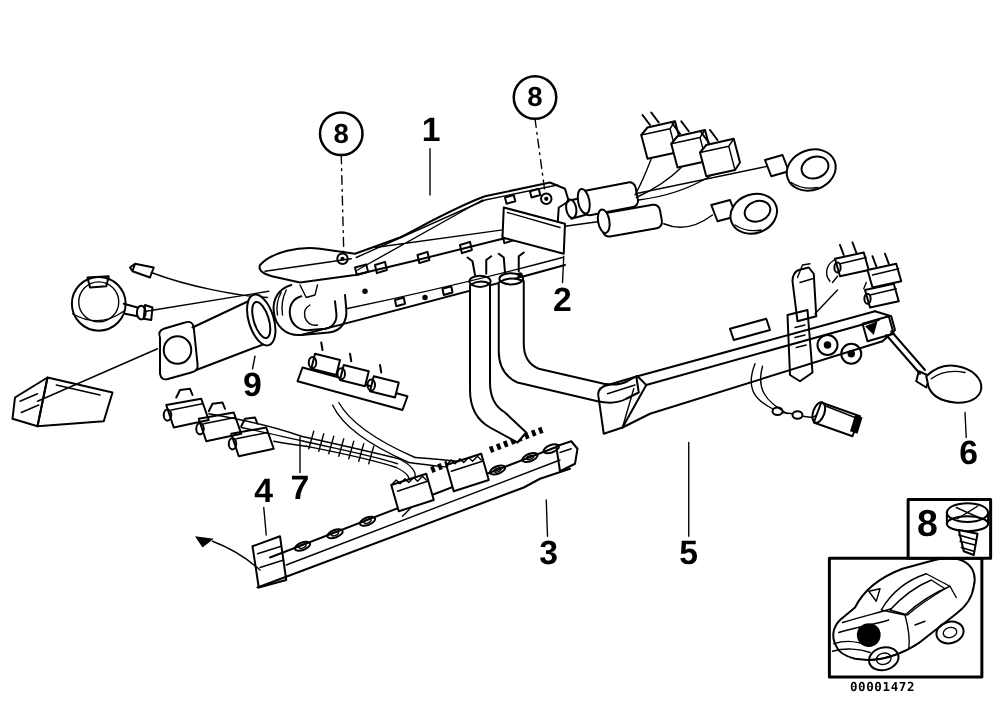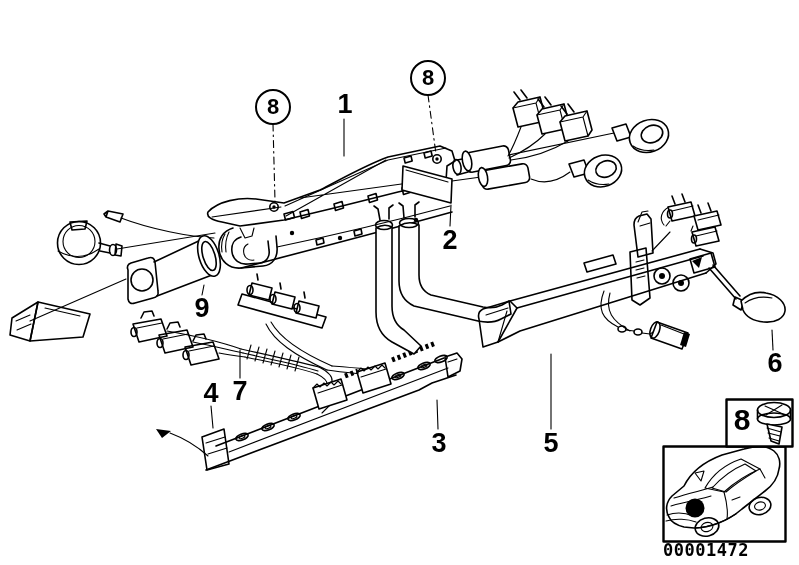--- a/index.html
+++ b/index.html
@@ -13,21 +13,21 @@
   .art .thin{stroke-width:1.1;}
   .art .thick{stroke-width:2.4;}
   .art .teeth{stroke-width:5;stroke-dasharray:3 3;stroke-linecap:butt;}
   .callout{position:absolute;transform:translate(-50%,-50%);color:#000;
            font-weight:700;font-size:27px;line-height:1;z-index:3;
            display:flex;align-items:center;justify-content:center;}
   .callout.circled{width:32px;height:32px;border:2.6px solid #000;border-radius:50%;
            background:#fff;font-size:22px;}
   .callout.inset-label{font-size:30px;}
   .image-code{position:absolute;transform:translate(-50%,-50%);z-index:3;
-           font-family:"DejaVu Sans Mono",monospace;font-weight:700;font-size:17px;
+           font-family:"DejaVu Sans Mono",monospace;font-weight:700;font-size:10px;
            letter-spacing:0.5px;color:#000;}
 </style>
 </head>
 <body>
 
 <div class="stage">
 
 <svg class="art" width="799" height="565" viewBox="0 0 799 565">
 
   <g>

